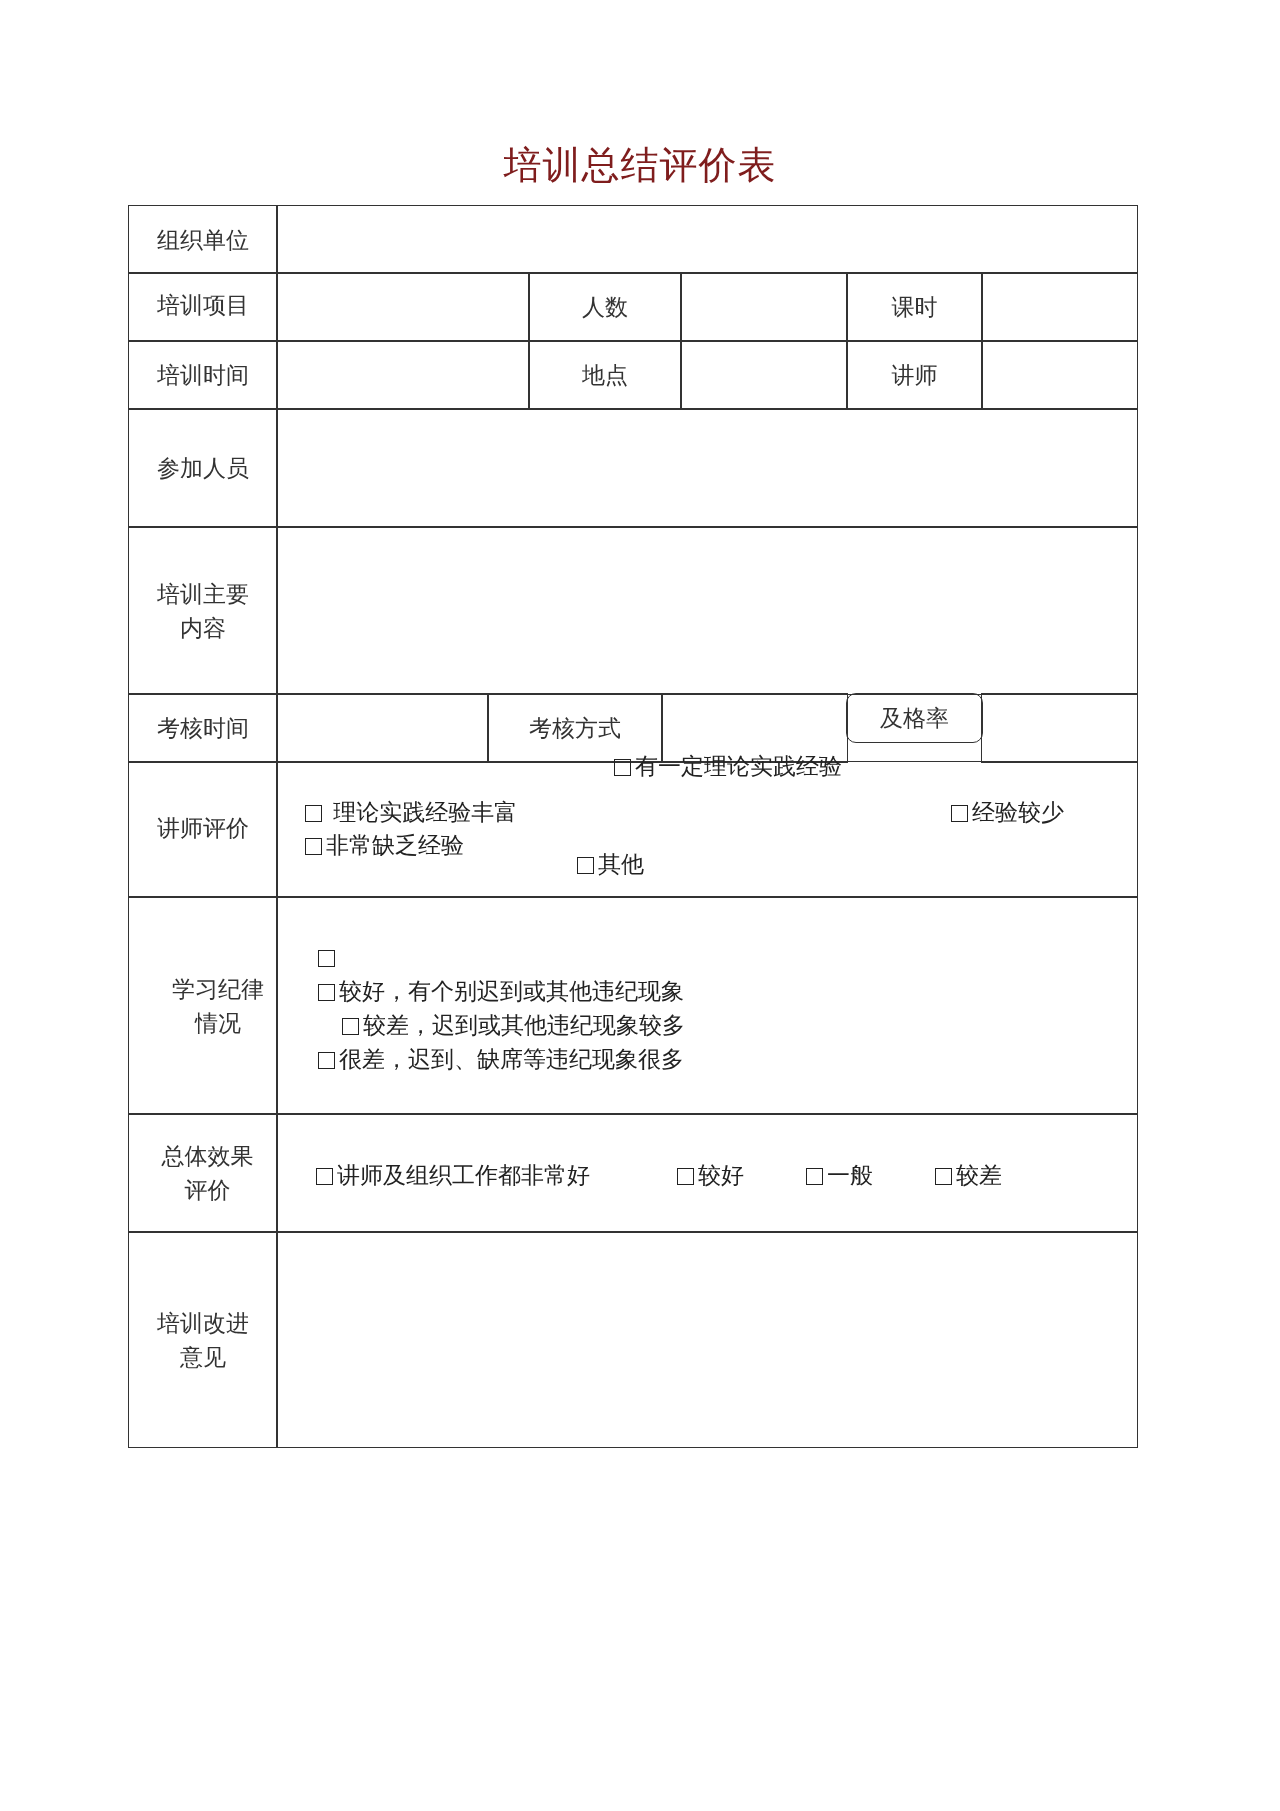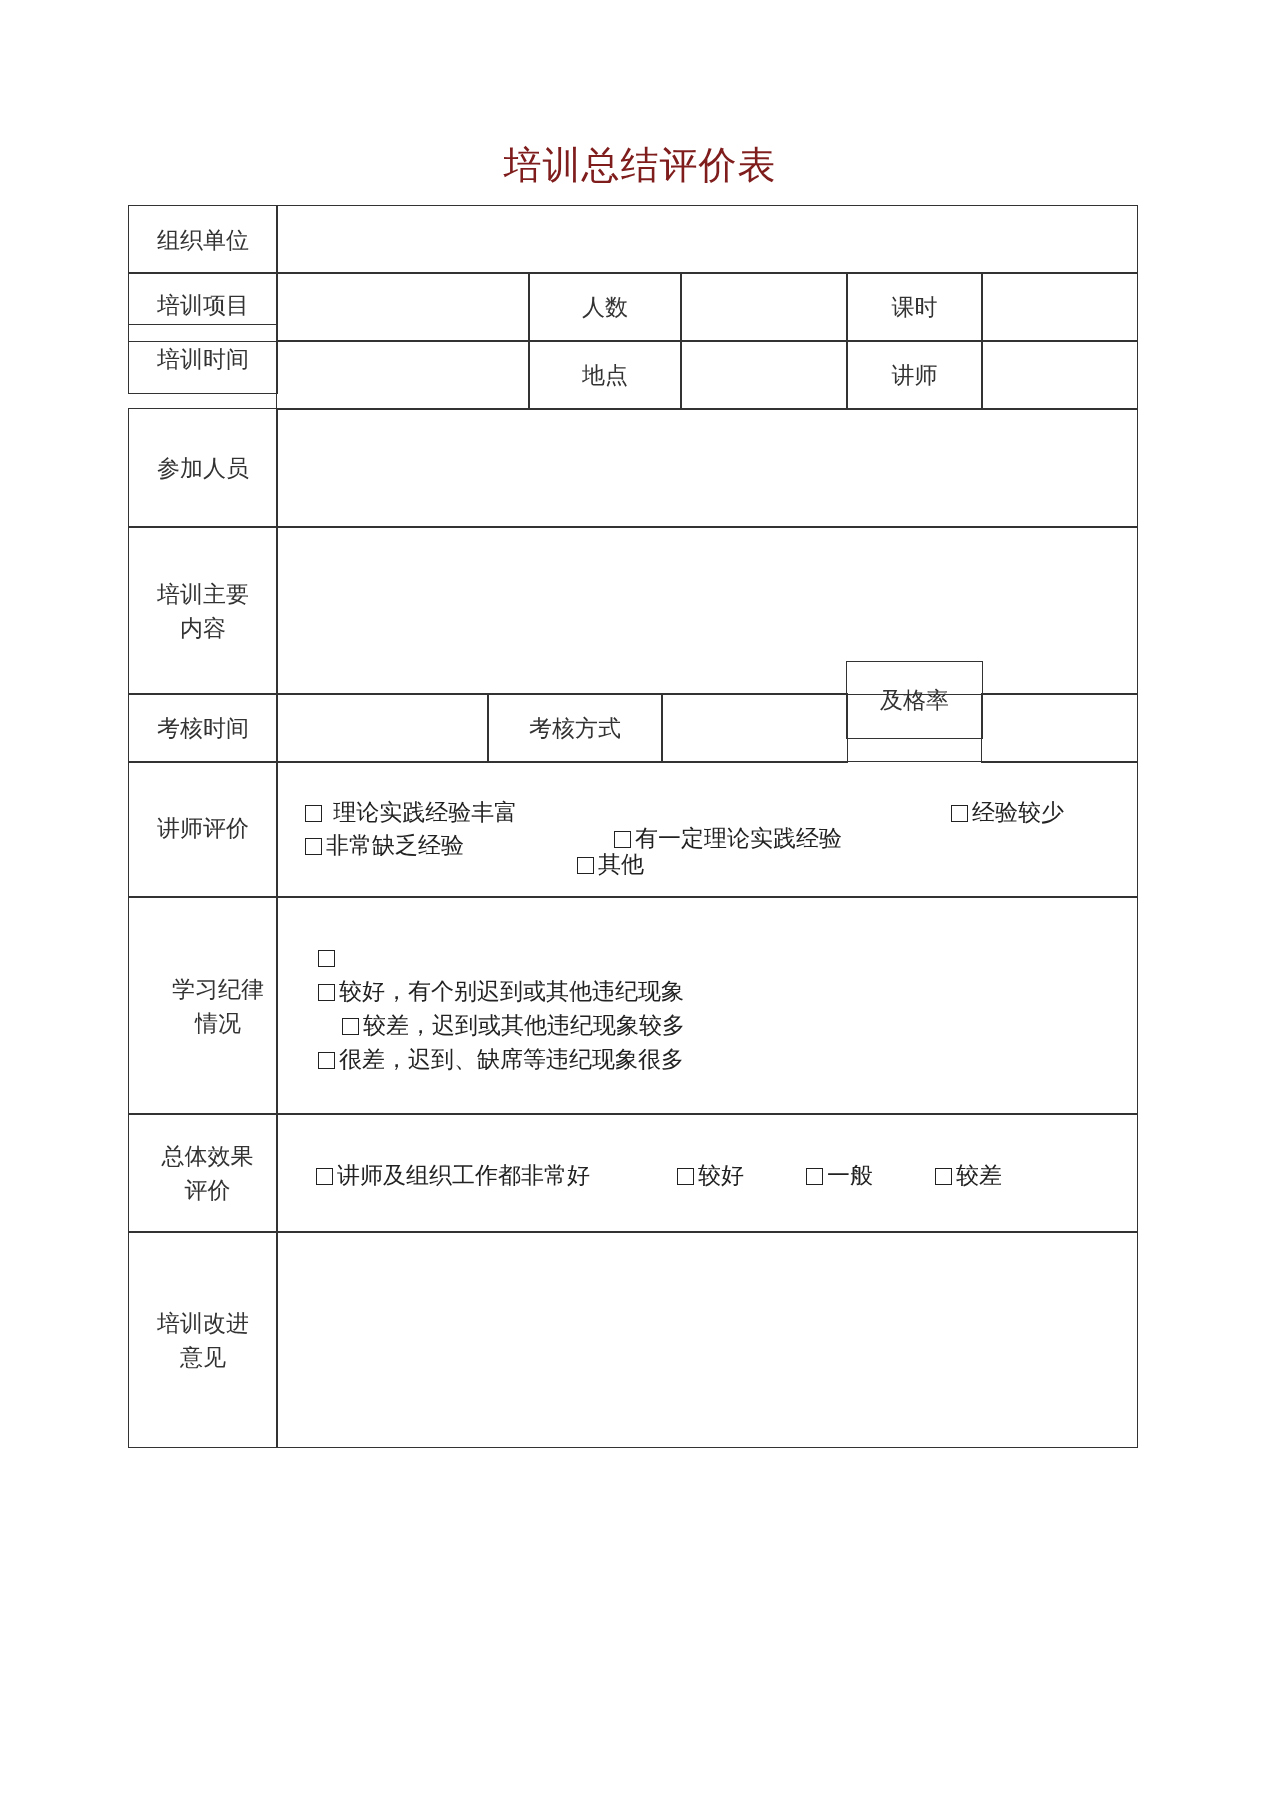--- a/index.html
+++ b/index.html
@@ -32,21 +32,21 @@
 <div class="cell inp" style="left:276px;top:272px;width:254px;height:70px;"></div>
 <div class="cell" style="left:528px;top:272px;width:154px;height:70px;">
     <span>人数</span>
   </div>
 <div class="cell inp" style="left:680px;top:272px;width:168px;height:70px;"></div>
 <div class="cell" style="left:846px;top:272px;width:137px;height:70px;">
     <span>课时</span>
   </div>
 <div class="cell inp" style="left:981px;top:272px;width:157px;height:70px;"></div>
 
-<div class="cell" style="left:128px;top:324px;width:150px;height:70px;">
+<div class="cell" style="left:128px;top:340px;width:150px;height:70px;">
     <span>培训时间</span>
   </div>
 <div class="cell inp" style="left:276px;top:340px;width:254px;height:70px;"></div>
 <div class="cell" style="left:528px;top:340px;width:154px;height:70px;">
     <span>地点</span>
   </div>
 <div class="cell inp" style="left:680px;top:340px;width:168px;height:70px;"></div>
 <div class="cell" style="left:846px;top:340px;width:137px;height:70px;">
     <span>讲师</span>
   </div>
@@ -66,31 +66,31 @@
 <div class="cell inp" style="left:276px;top:526px;width:862px;height:169px;"></div>
 
 <div class="cell" style="left:128px;top:693px;width:150px;height:70px;">
     <span>考核时间</span>
   </div>
 <div class="cell inp" style="left:276px;top:693px;width:213px;height:70px;"></div>
 <div class="cell" style="left:487px;top:693px;width:176px;height:70px;">
     <span>考核方式</span>
   </div>
 <div class="cell inp" style="left:661px;top:693px;width:187px;height:70px;"></div>
-<div class="cell" style="left:846px;top:661px;width:137px;height:78px;">
+<div class="cell" style="left:846px;top:693px;width:137px;height:50px;border-radius:10px;">
     <span>及格率</span>
   </div>
 <div class="cell inp" style="left:981px;top:693px;width:157px;height:70px;"></div>
 
 <div class="cell" style="left:128px;top:761px;width:150px;height:137px;font-family:Liberation Mono, monospace;">
     <span>讲师评价</span>
   </div>
 <div class="cell inp" style="left:276px;top:761px;width:862px;height:137px;"></div>
 <div class="opt" style="left:305px;top:797px;"><span class="box"></span><span> 理论实践经验丰富</span></div>
-<div class="opt" style="left:614px;top:823px;"><span class="box"></span><span>有一定理论实践经验</span></div>
+<div class="opt" style="left:614px;top:751px;"><span class="box"></span><span>有一定理论实践经验</span></div>
 <div class="opt" style="left:951px;top:797px;"><span class="box"></span><span>经验较少</span></div>
 <div class="opt" style="left:305px;top:830px;"><span class="box"></span><span>非常缺乏经验</span></div>
 <div class="opt" style="left:577px;top:830px;margin-top:19px;"><span class="box"></span><span>其他</span></div>
 
 <div class="cell" style="left:128px;top:896px;width:150px;height:219px;padding-left:30px;">
   <div>
       <span class="label-2">学习纪律</span>
       <span class="label-2">情况</span>
     </div>
 </div>

